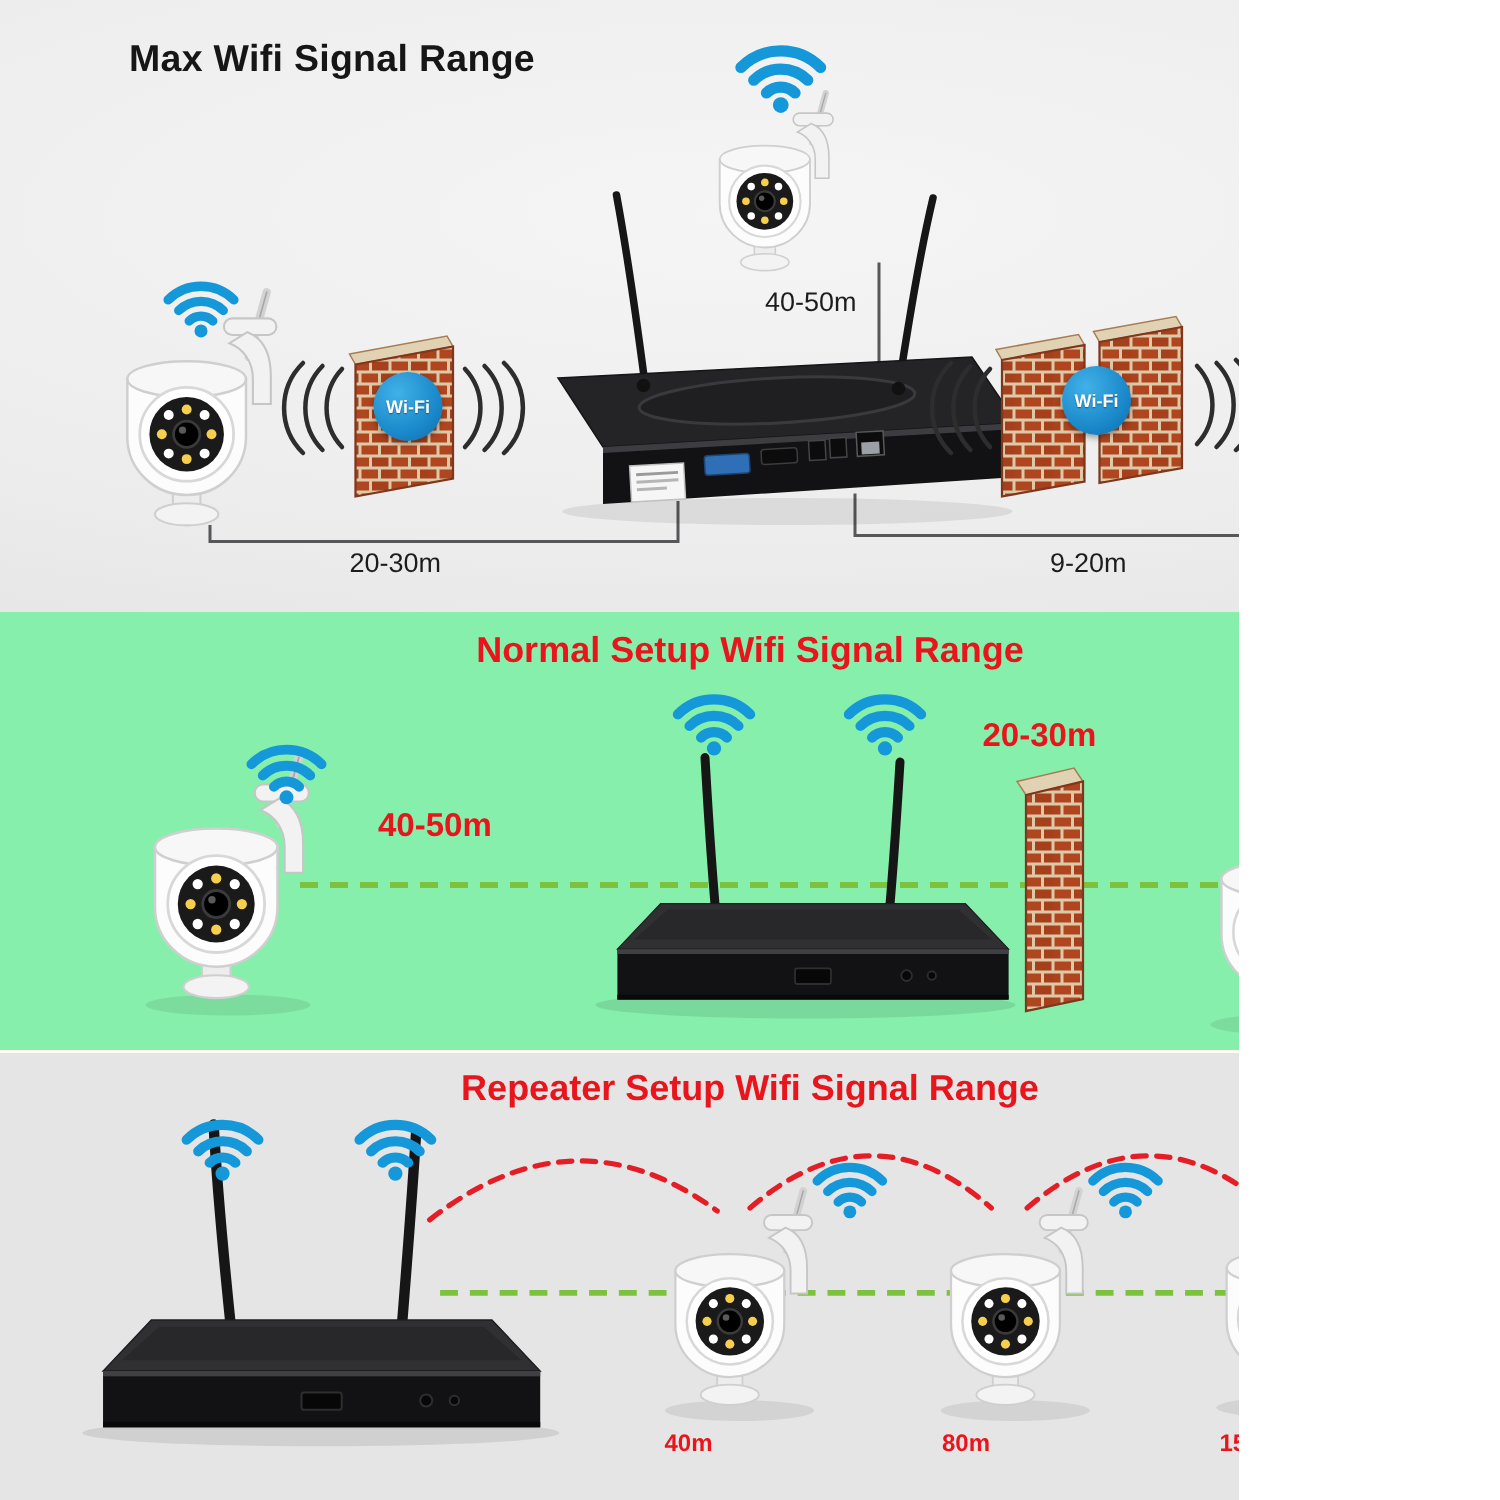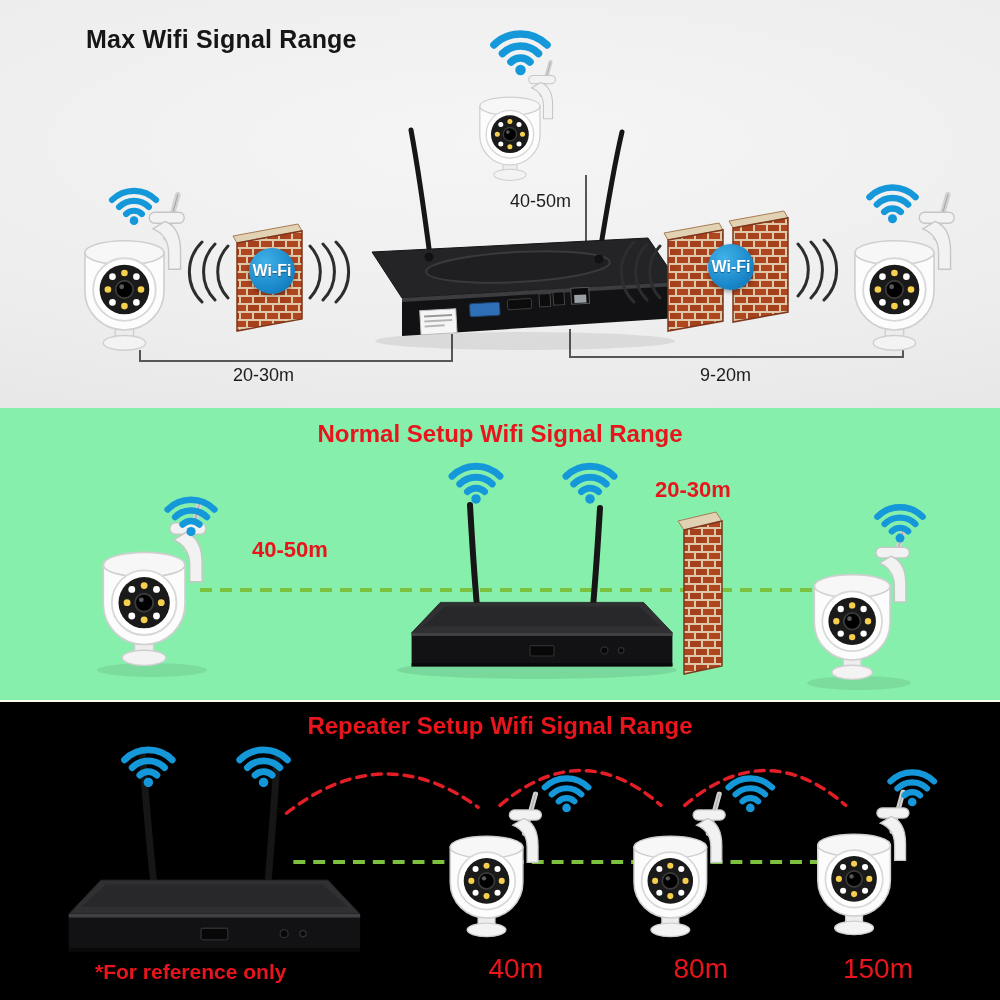--- a/index.html
+++ b/index.html
@@ -1,33 +1,33 @@
 <!DOCTYPE html>
 <html><head>
 <meta charset="utf-8">
 <style>
   * { margin:0; padding:0; box-sizing:border-box; }
   html,body { width:1000px; height:1000px; background:#ffffff; font-family:"Liberation Sans", sans-serif; }
-  .canvas { position:relative; width:1000px; height:1000px; overflow:hidden; }
+  .canvas { position:relative; width:826px; height:1000px; overflow:hidden; }
   .section { position:absolute; left:0; width:1000px; }
   #sec-max { top:0; height:408px;
     background: radial-gradient(ellipse 130% 95% at 50% 35%, #f5f5f5 0%, #ededed 55%, #e1e1e1 100%); }
   #sec-normal { top:408px; height:292px; background:#86efac; }
-  #sec-repeater { top:700px; height:300px; background:#000000; border-top:2px solid #fffdf0; }
+  #sec-repeater { top:700px; height:300px; background:#e5e5e5; border-top:2px solid #fffdf0; }
   svg.layer { position:absolute; left:0; top:0; width:100%; height:100%; display:block; }
   .label { position:absolute; white-space:nowrap; line-height:1.1; }
   .title-black { font-size:25px; font-weight:bold; color:#161616; letter-spacing:0.2px; }
   .title-red { position:absolute; left:0; width:100%; text-align:center; font-size:24px; font-weight:bold; color:#e8151c; }
   .dist-black { font-size:18px; color:#1c1c1c; }
   .dist-red { font-size:22px; font-weight:bold; color:#e8151c; }
-  .dist-red-lg { font-size:28px; font-weight:normal; color:#e8151c; width:100px; text-align:right; }
+  .dist-red-lg { font-size:16px; font-weight:bold; color:#e8151c; width:100px; text-align:left; }
   .footnote { font-size:21px; font-weight:bold; color:#e8151c; }
   .wifi-badge { position:absolute; width:46px; height:46px; border-radius:50%;
     background: radial-gradient(circle at 35% 30%, #41b1e8 0%, #1886c8 65%, #0f6ca6 100%);
-    color:#fff; font-size:16px; font-weight:bold; display:flex; align-items:center; justify-content:center;
+    color:#fff; font-size:12px; font-weight:bold; display:flex; align-items:center; justify-content:center;
     text-shadow:0 1px 1px rgba(0,0,0,.4); box-shadow:0 2px 4px rgba(0,0,0,.35); }
 </style>
 </head>
 <body>
 
 <svg width="0" height="0" style="position:absolute" aria-hidden="true">
   <defs>
     <symbol id="sym-wifi" viewBox="0 0 100 80">
       <g fill="none" stroke="#1598da" stroke-width="10" stroke-linecap="round">
         <path d="M14.6 38.6 A50 50 0 0 1 85.4 38.6"></path>
@@ -248,16 +248,15 @@
 
       <use href="#sym-wifi" width="100" height="80" transform="translate(536,762) scale(0.62)"></use>
       <use href="#sym-wifi" width="100" height="80" transform="translate(721,762) scale(0.62)"></use>
       <use href="#sym-wifi" width="100" height="80" transform="translate(884,756) scale(0.62)"></use>
     </svg>
 
     <div class="title-red" style="top:10px;">Repeater Setup Wifi Signal Range</div>
     <div class="label dist-red-lg" style="left:443px; top:252px;">40m</div>
     <div class="label dist-red-lg" style="left:628px; top:252px;">80m</div>
     <div class="label dist-red-lg" style="left:813px; top:252px;">150m</div>
-    <div class="label footnote" style="left:95px; top:258px;">*For reference only</div>
   </div>
 
 </div>
 
 </body></html>

